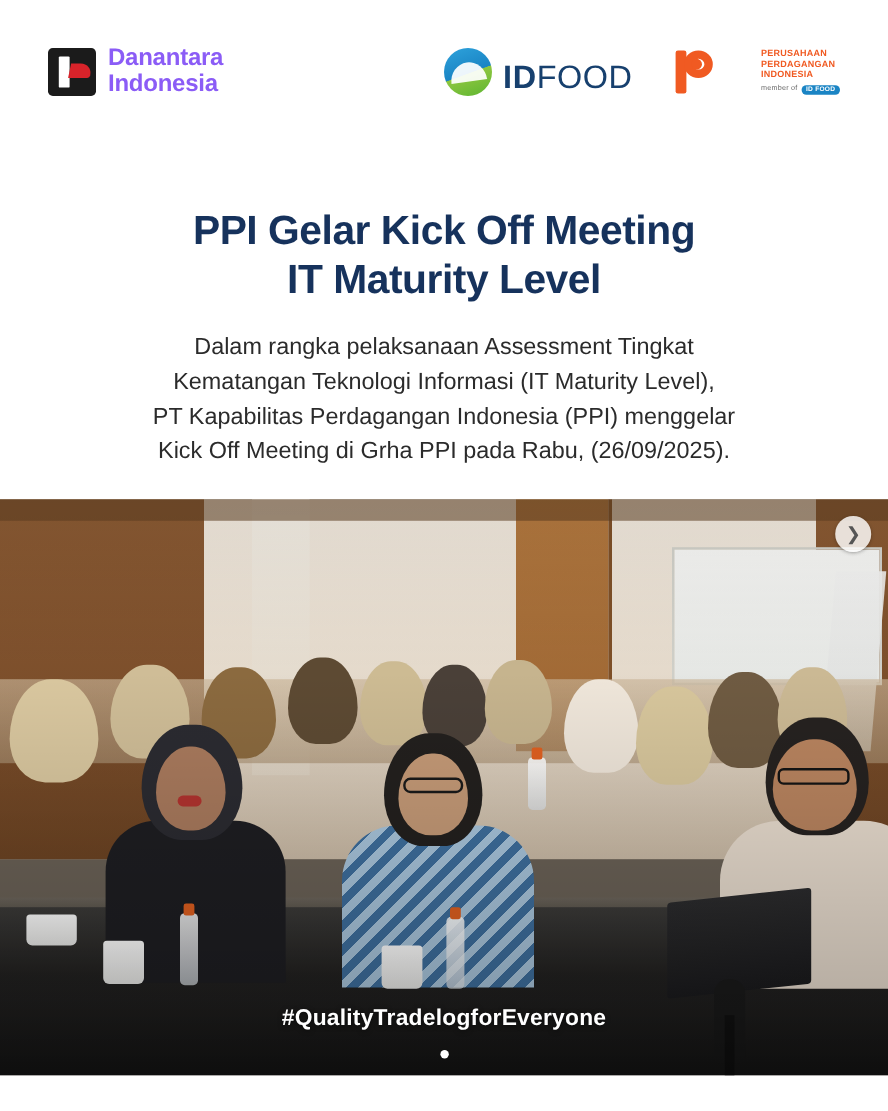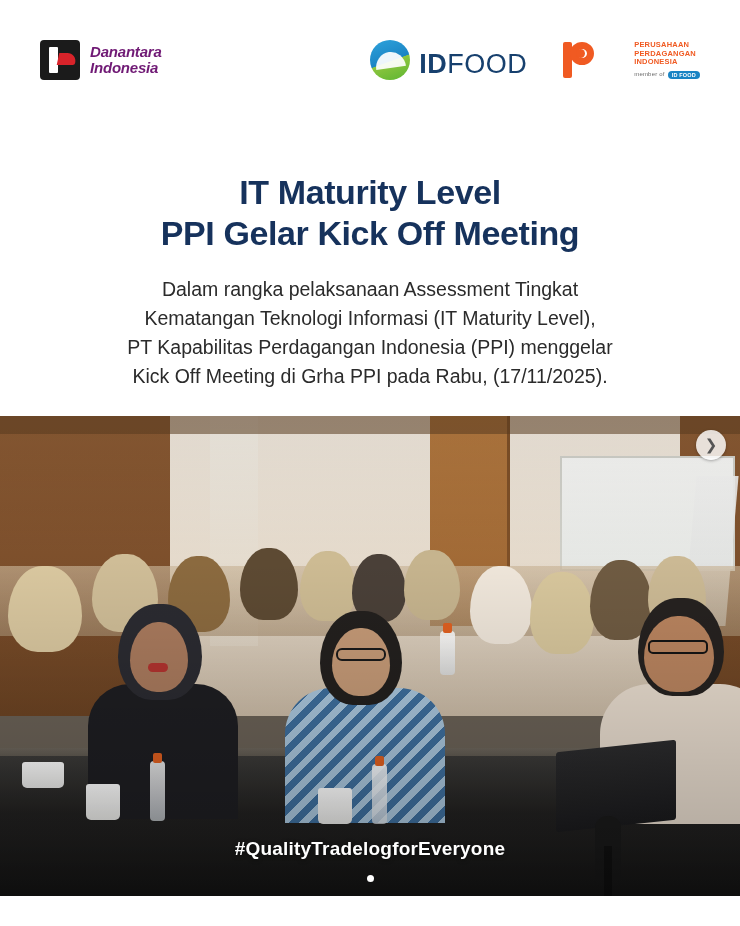--- a/index.html
+++ b/index.html
@@ -51,25 +51,24 @@
     content: "";
     position: absolute;
     right: 4px; top: 13px;
     width: 18px; height: 12px;
     background: #d8232a;
     border-radius: 0 10px 2px 0;
     transform: skewX(-12deg);
   }
   .dana-text {
     line-height: 1.08;
-    color: #701a75;
-    font-weight: bold;
-    font-size: 15px;
+    color: #8b5cf6;
+    font-weight: bold;
+    font-size: 20px;
     letter-spacing: -0.2px;
-    font-style: italic;
   }
   .brand-right {
     margin-left: auto;
     display: flex;
     align-items: center;
     gap: 34px;
   }
   .idfood {
     display: flex;
     align-items: flex-end;
@@ -340,28 +339,28 @@
             <span class="pill">ID FOOD</span>
           </div>
         </div>
       </div>
 
     </div>
   </div>
 
   <div class="textblock">
     <div class="title">
+      <div>PPI Gelar Kick Off Meeting</div>
       <div>IT Maturity Level</div>
-      <div>PPI Gelar Kick Off Meeting</div>
     </div>
     <div class="subtitle">
       <div>Dalam rangka pelaksanaan Assessment Tingkat</div>
       <div>Kematangan Teknologi Informasi (IT Maturity Level),</div>
       <div>PT Kapabilitas Perdagangan Indonesia (PPI) menggelar</div>
-      <div>Kick Off Meeting di Grha PPI pada Rabu, (17/11/2025).</div>
+      <div>Kick Off Meeting di Grha PPI pada Rabu, (26/09/2025).</div>
     </div>
   </div>
 
   <div class="photo">
     <div class="ph-layer wall"></div>
     <div class="ph-layer wall-wood-l"></div>
     <div class="ph-layer wall-wood-r"></div>
     <div class="ph-layer pillar"></div>
     <div class="ph-layer door"></div>
     <div class="ph-layer screen"></div>

